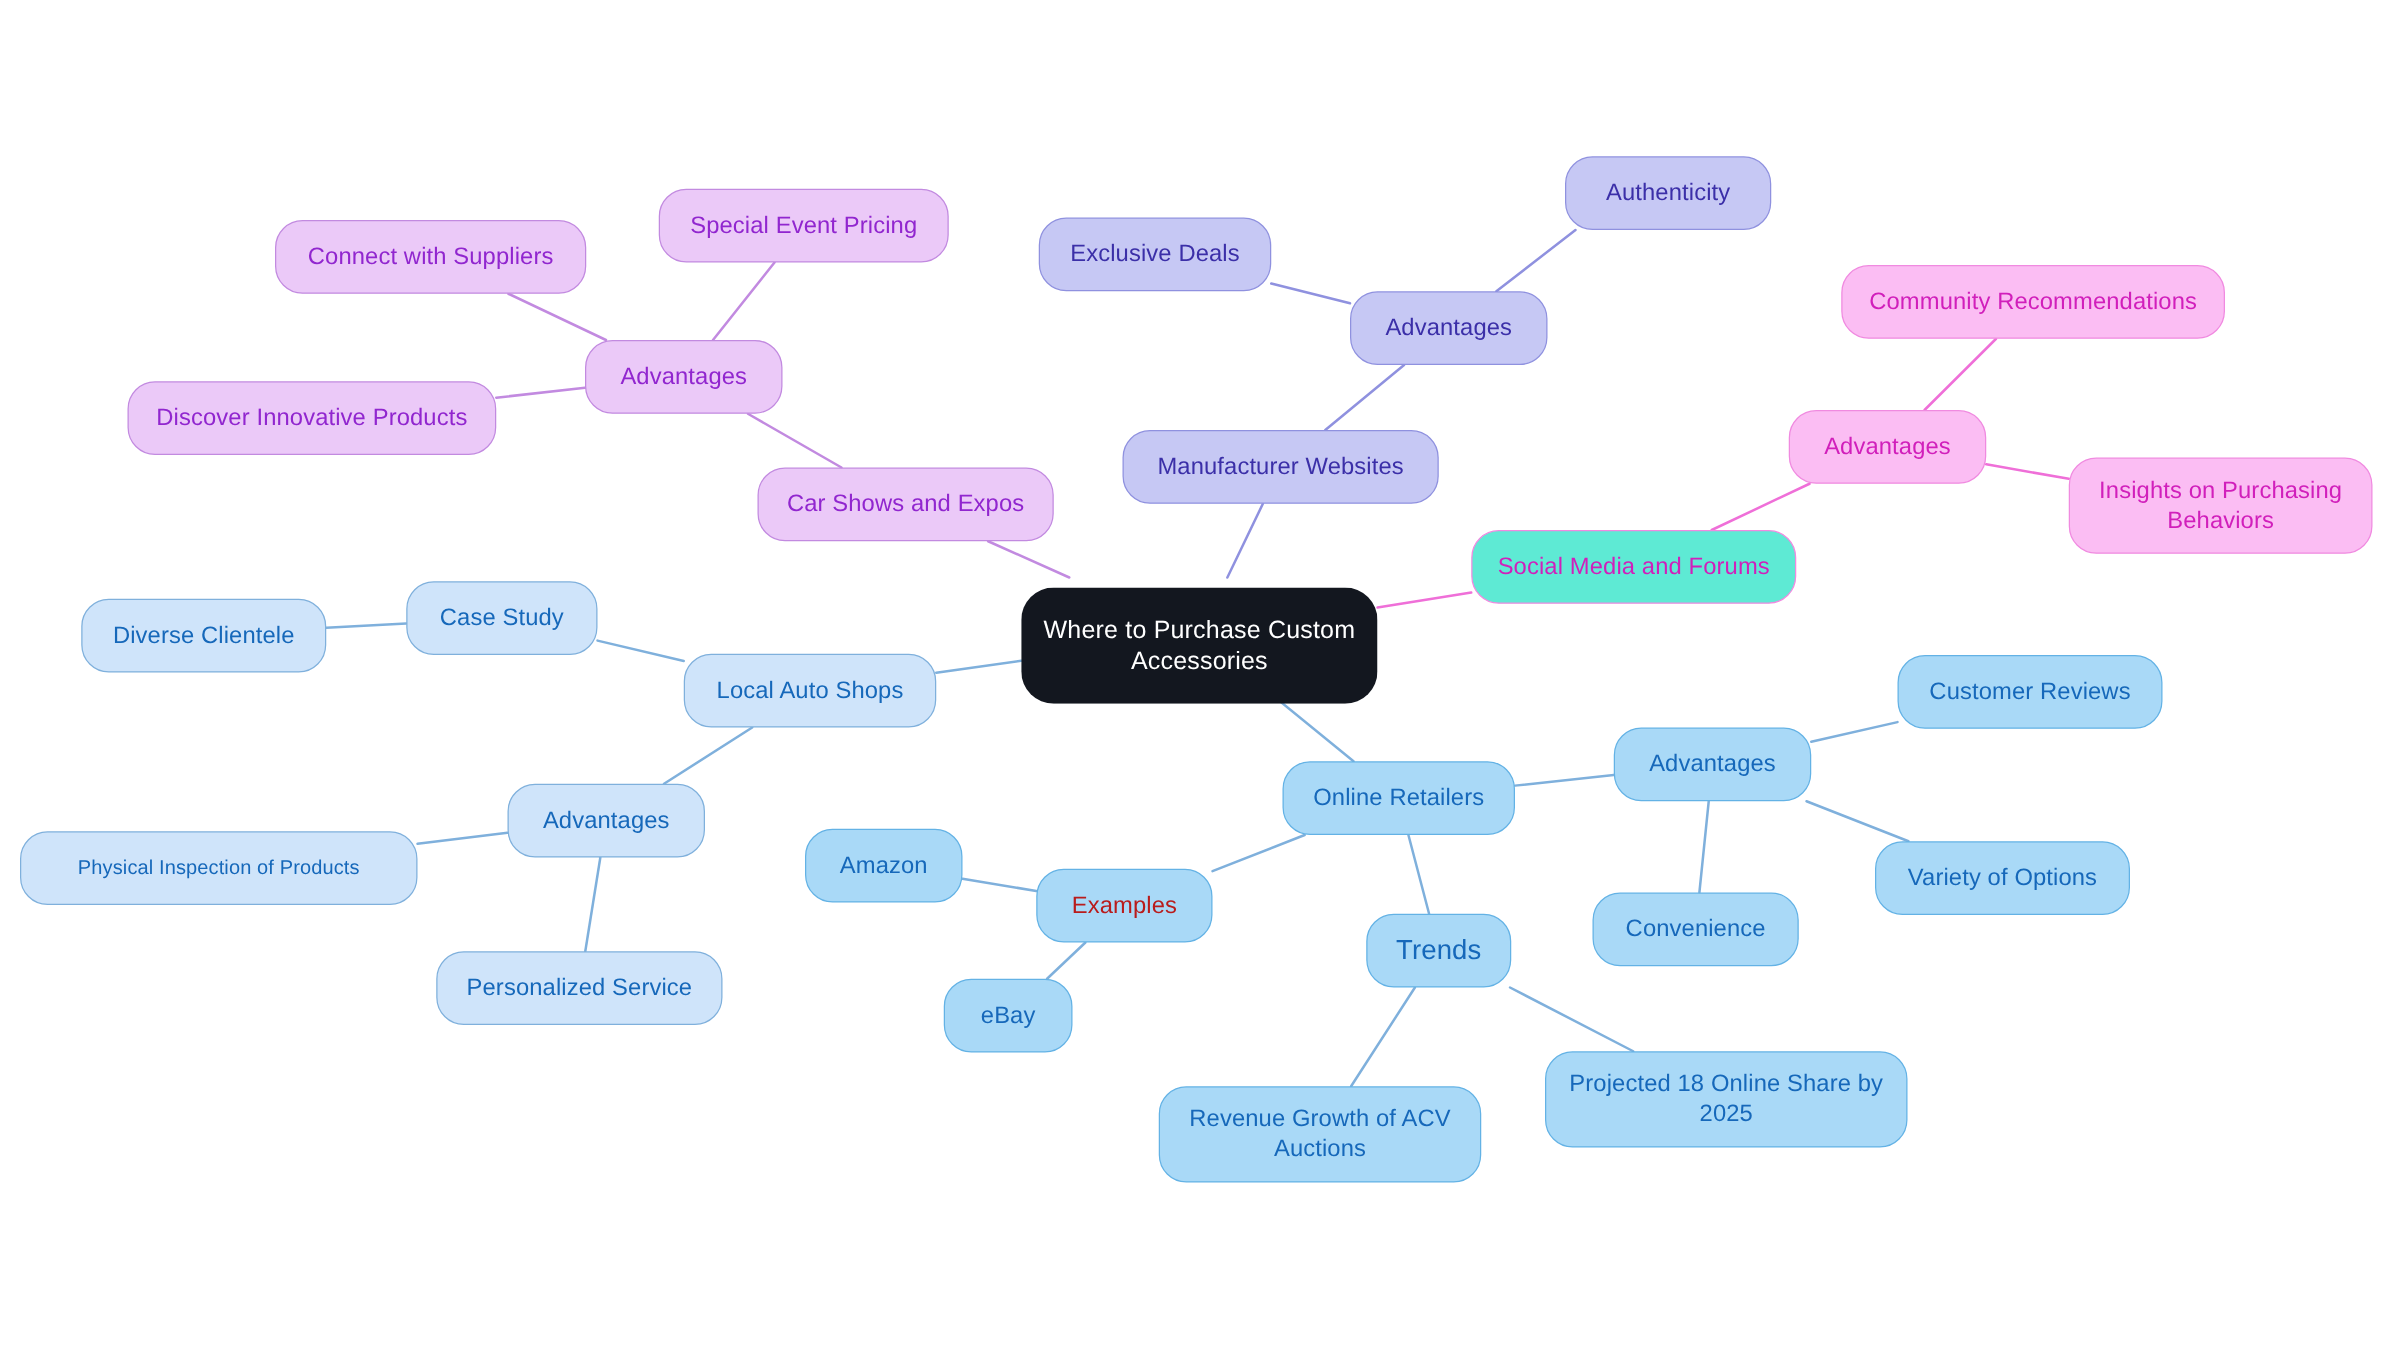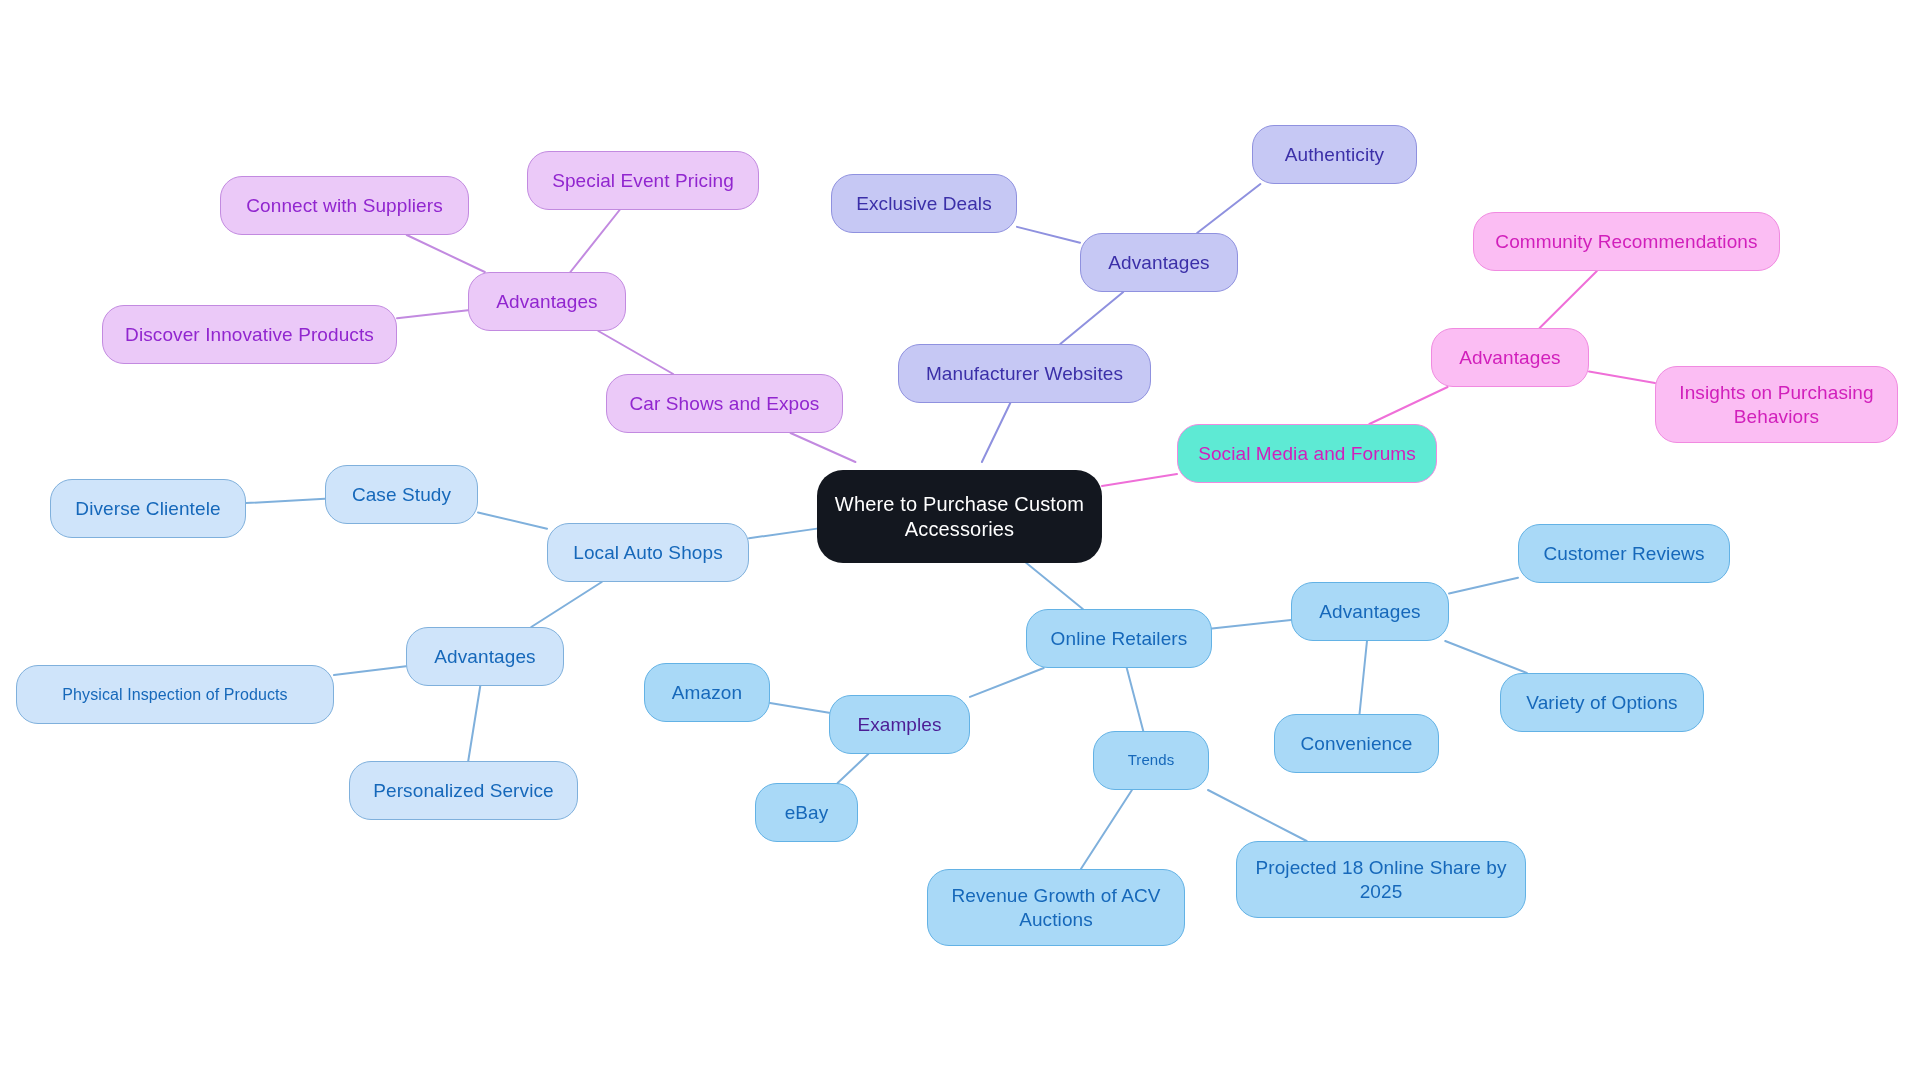--- a/index.html
+++ b/index.html
@@ -106,29 +106,29 @@
       <div class="node" style="left: 1080px; top: 233px; width: 158px; height: 59px; background: rgb(198, 200, 244); border-color: rgb(143, 145, 223); color: rgb(59, 47, 168); font-size: 19px;">Advantages</div>
       <div class="node" style="left: 831px; top: 174px; width: 186px; height: 59px; background: rgb(198, 200, 244); border-color: rgb(143, 145, 223); color: rgb(59, 47, 168); font-size: 19px;">Exclusive Deals</div>
       <div class="node" style="left: 1252px; top: 125px; width: 165px; height: 59px; background: rgb(198, 200, 244); border-color: rgb(143, 145, 223); color: rgb(59, 47, 168); font-size: 19px;">Authenticity</div>
       <div class="node" style="left: 1177px; top: 424px; width: 260px; height: 59px; background: #5eead4; border-color: rgb(240, 138, 224); color: rgb(209, 31, 187); font-size: 19px;">Social Media and Forums</div>
       <div class="node" style="left: 1431px; top: 328px; width: 158px; height: 59px; background: rgb(251, 189, 243); border-color: rgb(240, 138, 224); color: rgb(209, 31, 187); font-size: 19px;">Advantages</div>
       <div class="node" style="left: 1473px; top: 212px; width: 307px; height: 59px; background: rgb(251, 189, 243); border-color: rgb(240, 138, 224); color: rgb(209, 31, 187); font-size: 19px;">Community Recommendations</div>
       <div class="node" style="left: 1655px; top: 366px; width: 243px; height: 77px; background: rgb(251, 189, 243); border-color: rgb(240, 138, 224); color: rgb(209, 31, 187); font-size: 19px;">Insights on Purchasing
 Behaviors</div>
       <div class="node" style="left: 547px; top: 523px; width: 202px; height: 59px; background: rgb(207, 228, 250); border-color: rgb(127, 176, 220); color: rgb(22, 104, 186); font-size: 19px;">Local Auto Shops</div>
       <div class="node" style="left: 325px; top: 465px; width: 153px; height: 59px; background: rgb(207, 228, 250); border-color: rgb(127, 176, 220); color: rgb(22, 104, 186); font-size: 19px;">Case Study</div>
-      <div class="node" style="left: 50px; top: 479px; width: 196px; height: 59px; background: rgb(207, 228, 250); border-color: rgb(127, 176, 220); color: rgb(22, 104, 186); font-size: 19px;">Diverse Clientele</div>
+      <div class="node" style="left: 65px; top: 479px; width: 196px; height: 59px; background: rgb(207, 228, 250); border-color: rgb(127, 176, 220); color: rgb(22, 104, 186); font-size: 19px;">Diverse Clientele</div>
       <div class="node" style="left: 406px; top: 627px; width: 158px; height: 59px; background: rgb(207, 228, 250); border-color: rgb(127, 176, 220); color: rgb(22, 104, 186); font-size: 19px;">Advantages</div>
       <div class="node" style="left: 16px; top: 665px; width: 318px; height: 59px; background: rgb(207, 228, 250); border-color: rgb(127, 176, 220); color: rgb(22, 104, 186); font-size: 16px;">Physical Inspection of Products</div>
       <div class="node" style="left: 349px; top: 761px; width: 229px; height: 59px; background: rgb(207, 228, 250); border-color: rgb(127, 176, 220); color: rgb(22, 104, 186); font-size: 19px;">Personalized Service</div>
       <div class="node" style="left: 1026px; top: 609px; width: 186px; height: 59px; background: rgb(169, 217, 247); border-color: rgb(99, 178, 229); color: rgb(22, 104, 186); font-size: 19px;">Online Retailers</div>
-      <div class="node" style="left: 829px; top: 695px; width: 141px; height: 59px; background: rgb(169, 217, 247); border-color: rgb(99, 178, 229); color: #4c1d95; font-size: 19px;">Examples</div>
+      <div class="node" style="left: 829px; top: 695px; width: 141px; height: 59px; background: rgb(169, 217, 247); border-color: rgb(99, 178, 229); color: #b91c1c; font-size: 19px;">Examples</div>
       <div class="node" style="left: 644px; top: 663px; width: 126px; height: 59px; background: rgb(169, 217, 247); border-color: rgb(99, 178, 229); color: rgb(22, 104, 186); font-size: 19px;">Amazon</div>
       <div class="node" style="left: 755px; top: 783px; width: 103px; height: 59px; background: rgb(169, 217, 247); border-color: rgb(99, 178, 229); color: rgb(22, 104, 186); font-size: 19px;">eBay</div>
-      <div class="node" style="left: 1093px; top: 731px; width: 116px; height: 59px; background: rgb(169, 217, 247); border-color: rgb(99, 178, 229); color: rgb(22, 104, 186); font-size: 15px;">Trends</div>
+      <div class="node" style="left: 1093px; top: 731px; width: 116px; height: 59px; background: rgb(169, 217, 247); border-color: rgb(99, 178, 229); color: rgb(22, 104, 186); font-size: 22px;">Trends</div>
       <div class="node" style="left: 927px; top: 869px; width: 258px; height: 77px; background: rgb(169, 217, 247); border-color: rgb(99, 178, 229); color: rgb(22, 104, 186); font-size: 19px;">Revenue Growth of ACV
 Auctions</div>
       <div class="node" style="left: 1236px; top: 841px; width: 290px; height: 77px; background: rgb(169, 217, 247); border-color: rgb(99, 178, 229); color: rgb(22, 104, 186); font-size: 19px;">Projected 18 Online Share by
 2025</div>
       <div class="node" style="left: 1291px; top: 582px; width: 158px; height: 59px; background: rgb(169, 217, 247); border-color: rgb(99, 178, 229); color: rgb(22, 104, 186); font-size: 19px;">Advantages</div>
       <div class="node" style="left: 1518px; top: 524px; width: 212px; height: 59px; background: rgb(169, 217, 247); border-color: rgb(99, 178, 229); color: rgb(22, 104, 186); font-size: 19px;">Customer Reviews</div>
       <div class="node" style="left: 1500px; top: 673px; width: 204px; height: 59px; background: rgb(169, 217, 247); border-color: rgb(99, 178, 229); color: rgb(22, 104, 186); font-size: 19px;">Variety of Options</div>
       <div class="node" style="left: 1274px; top: 714px; width: 165px; height: 59px; background: rgb(169, 217, 247); border-color: rgb(99, 178, 229); color: rgb(22, 104, 186); font-size: 19px;">Convenience</div>
     </div>
 </div>

